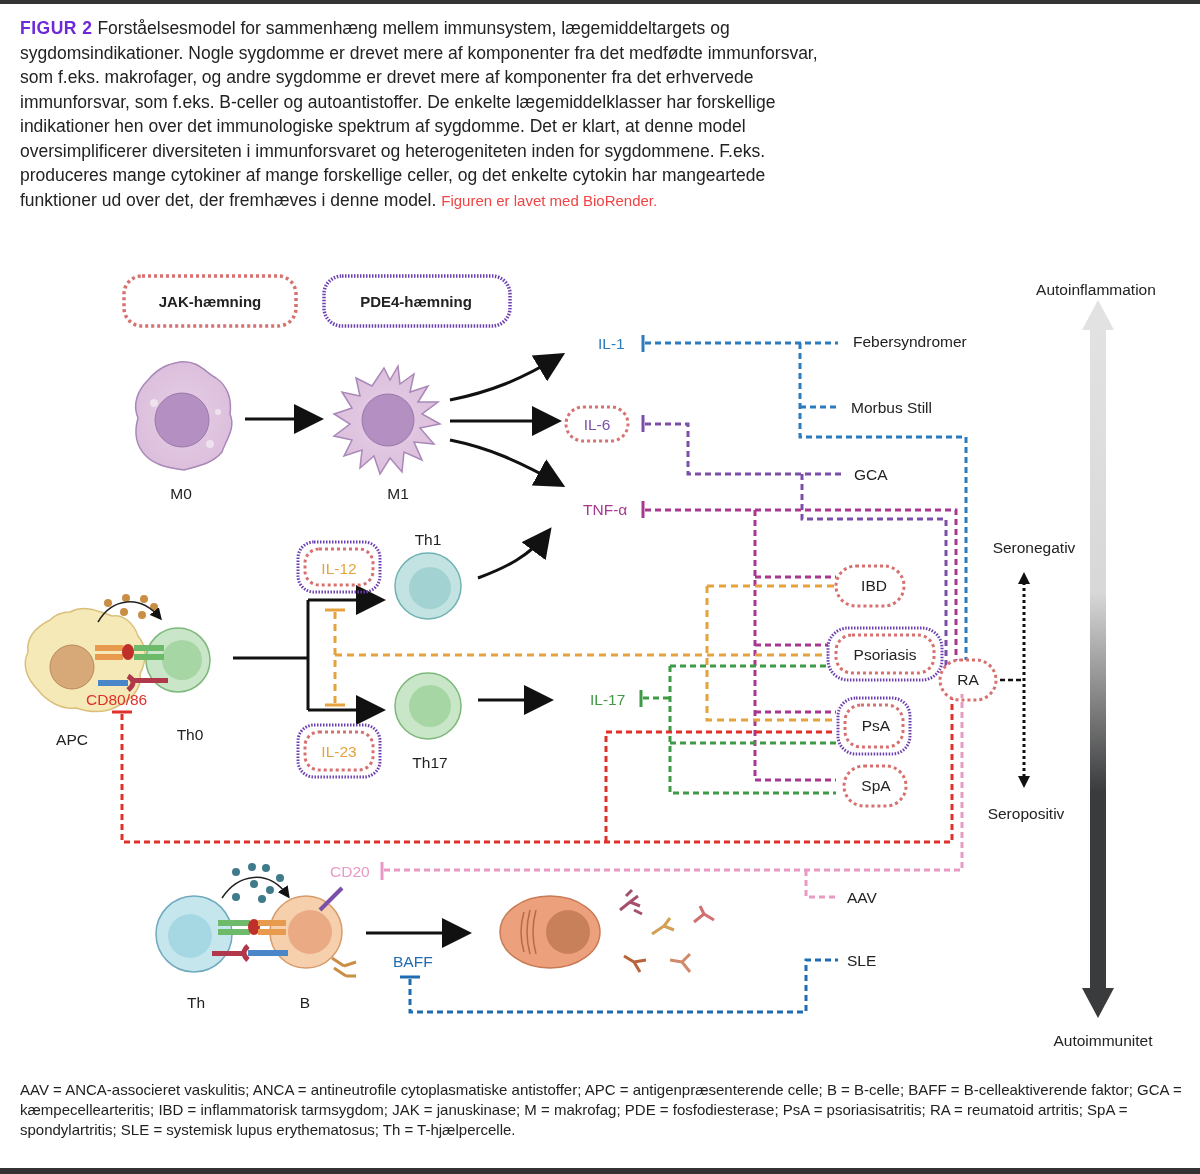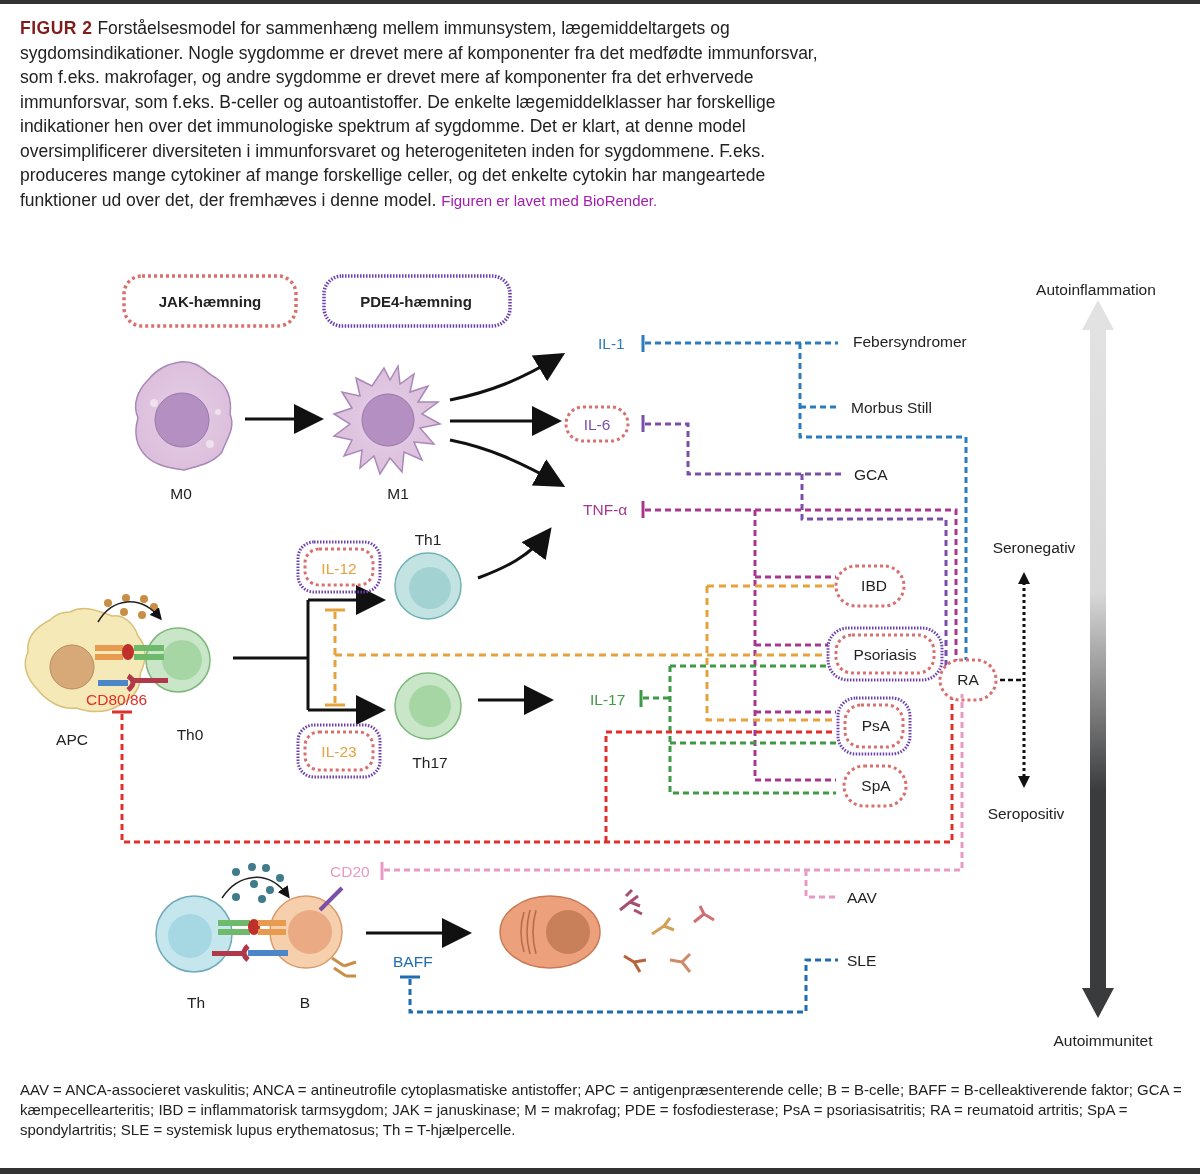--- a/index.html
+++ b/index.html
@@ -1,21 +1,21 @@
 <!DOCTYPE html>
 <html><head>
 <meta charset="utf-8">
 <style>
   html,body{margin:0;padding:0;background:#fff;}
   body{width:1200px;height:1174px;position:relative;overflow:hidden;font-family:"Liberation Sans",sans-serif;}
   .topbar{position:absolute;left:0;top:0;width:1200px;height:4px;background:#333;}
   .botbar{position:absolute;left:0;top:1168px;width:1200px;height:6px;background:#333;}
   .caption{position:absolute;left:20px;top:16px;width:800px;font-size:17.5px;line-height:24.5px;color:#222;}
-  .caption .fig{color:#7f1d1d;font-weight:bold;letter-spacing:.5px;}
-  .caption .credit{color:#a21caf;font-size:15px;}
+  .caption .fig{color:#6d28d9;font-weight:bold;letter-spacing:.5px;}
+  .caption .credit{color:#ef4444;font-size:15px;}
   .footnote{position:absolute;left:20px;top:1080px;width:1170px;font-size:15px;line-height:20px;color:#222;}
   svg{position:absolute;left:0;top:0;}
   .lbl{font-family:"Liberation Sans",sans-serif;font-size:15.5px;fill:#222;}
   .blbl{font-family:"Liberation Sans",sans-serif;font-size:15px;font-weight:bold;fill:#222;}
 </style>
 </head>
 <body>
 
 <div class="topbar"></div>
 

